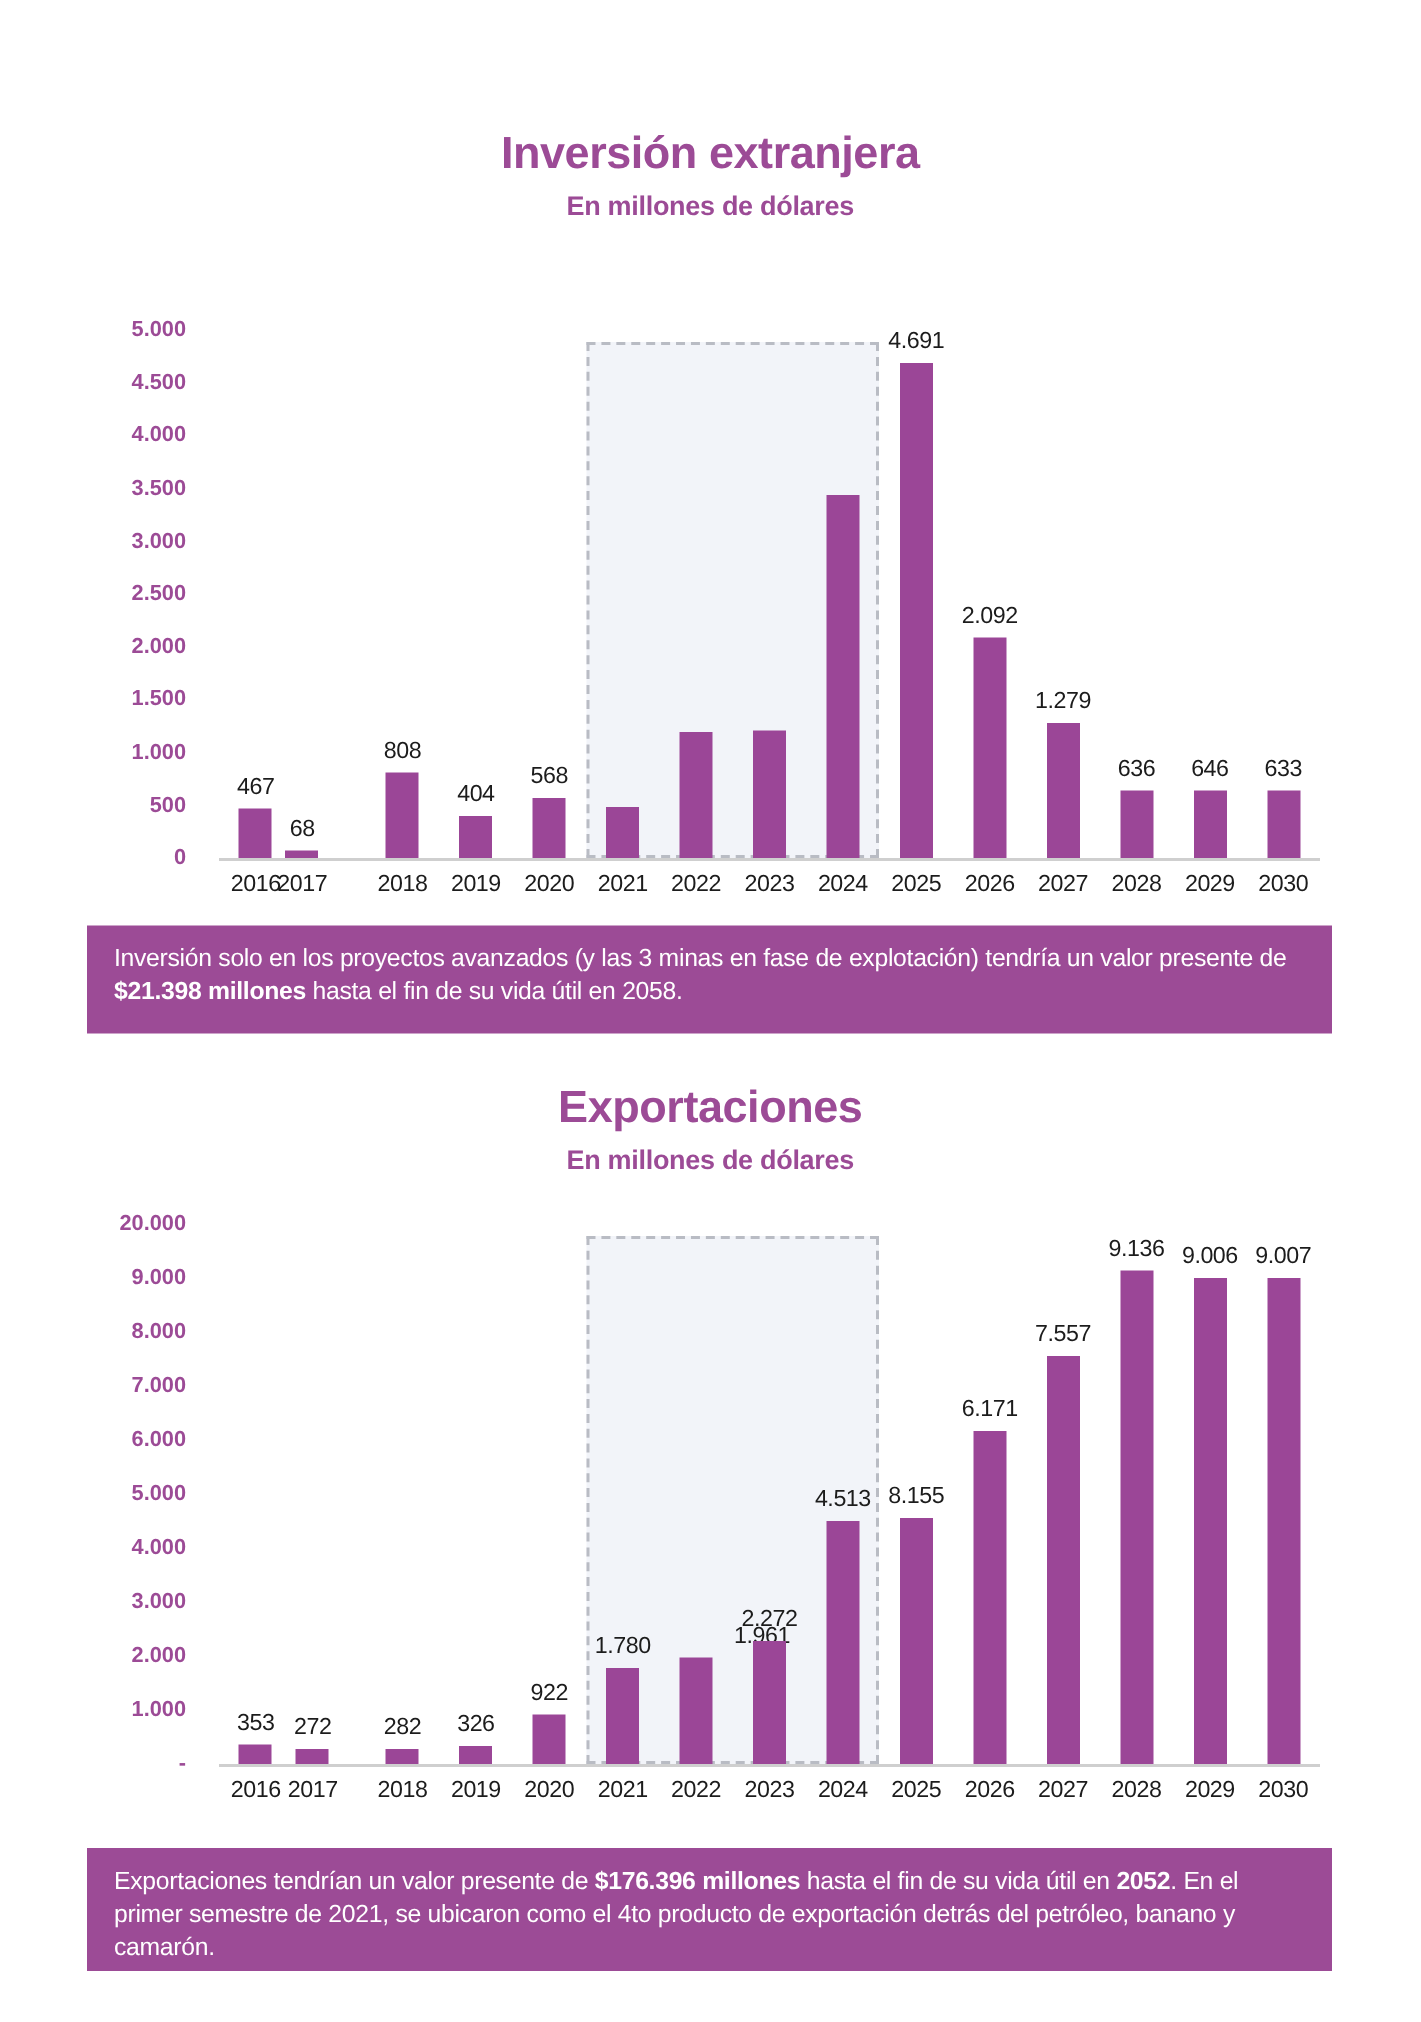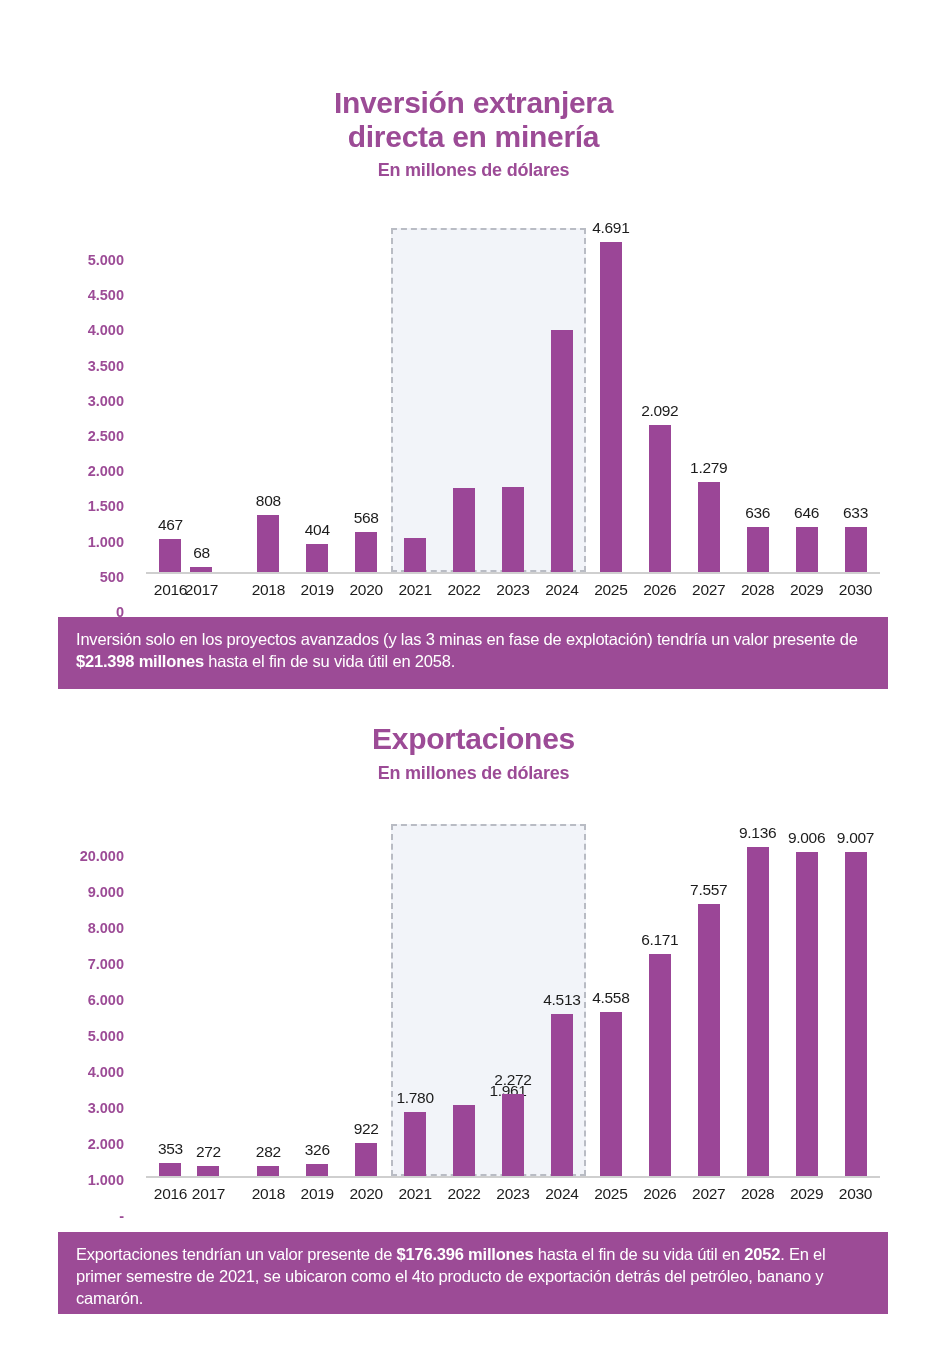--- a/index.html
+++ b/index.html
@@ -35,21 +35,20 @@
   .plot { position: relative; }
   .yaxis { position: absolute; left: 0; top: 0; width: 72px; height: 100%; }
   .ytick {
     position: absolute;
     right: 6px;
     transform: translateY(-50%);
     color: #9C4B96;
     font-weight: bold;
     font-size: 14.5px;
     white-space: nowrap;
-    margin-top: 40px;
   }
   .baseline {
     position: absolute;
     height: 2px;
     background: #cfcfcf;
   }
   .highlight {
     position: absolute;
     background: #F2F4F9;
     border: 2px dashed #b9bcc4;
@@ -102,21 +101,20 @@
     letter-spacing: -0.2px;
   }
 </style>
 </head>
 <body>
 
 <div class="page">
 
   <div style="position:absolute;left:0;top:86px;width:947px;">
     <div class="chart-title t1">Inversión extranjera</div>
-    <div class="chart-title t1">directa en minería</div>
     <div class="subtitle">En millones de dólares</div>
   </div>
 
   <div class="chart" id="chart1" style="position:absolute;left:58px;top:210px;width:830px;height:390px;">
     <div class="yaxis" id="chart1-yaxis">
         <div class="ytick" style="top: 10px;">5.000</div>
         <div class="ytick" style="top: 45.2px;">4.500</div>
         <div class="ytick" style="top: 80.4px;">4.000</div>
         <div class="ytick" style="top: 115.6px;">3.500</div>
         <div class="ytick" style="top: 150.8px;">3.000</div>
@@ -270,21 +268,21 @@
           <div class="blabel" style="bottom: 86.792px;">2.272</div>
           <div class="xlabel" style="top: 369px;">2023</div>
         </div>
         <div class="barwrap" style="left: 391.467px; width: 48.9333px; height: 360px;">
           <div class="bar" style="height: 162.468px;"></div>
           <div class="blabel" style="bottom: 167.468px;">4.513</div>
           <div class="xlabel" style="top: 369px;">2024</div>
         </div>
         <div class="barwrap" style="left: 440.4px; width: 48.9333px; height: 360px;">
           <div class="bar" style="height: 164.088px;"></div>
-          <div class="blabel" style="bottom: 169.088px;">4.558</div>
+          <div class="blabel" style="bottom: 169.088px;">8.155</div>
           <div class="xlabel" style="top: 369px;">2025</div>
         </div>
         <div class="barwrap" style="left: 489.333px; width: 48.9333px; height: 360px;">
           <div class="bar" style="height: 222.156px;"></div>
           <div class="blabel" style="bottom: 227.156px;">6.171</div>
           <div class="xlabel" style="top: 369px;">2026</div>
         </div>
         <div class="barwrap" style="left: 538.267px; width: 48.9333px; height: 360px;">
           <div class="bar" style="height: 272.052px;"></div>
           <div class="blabel" style="bottom: 277.052px;">7.557</div>

